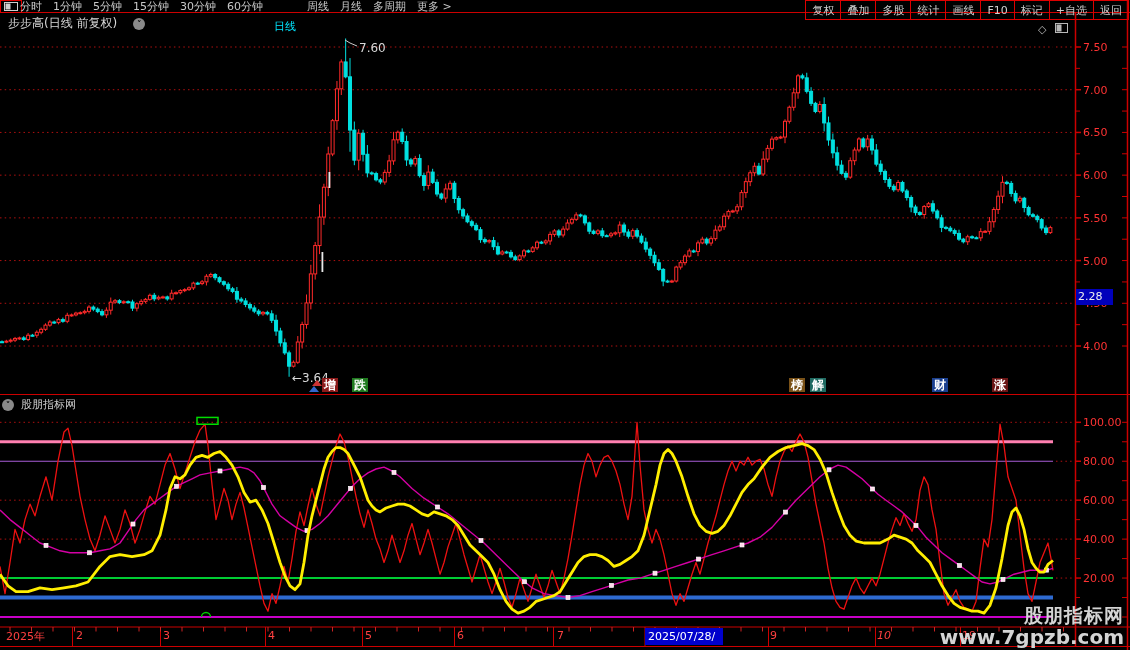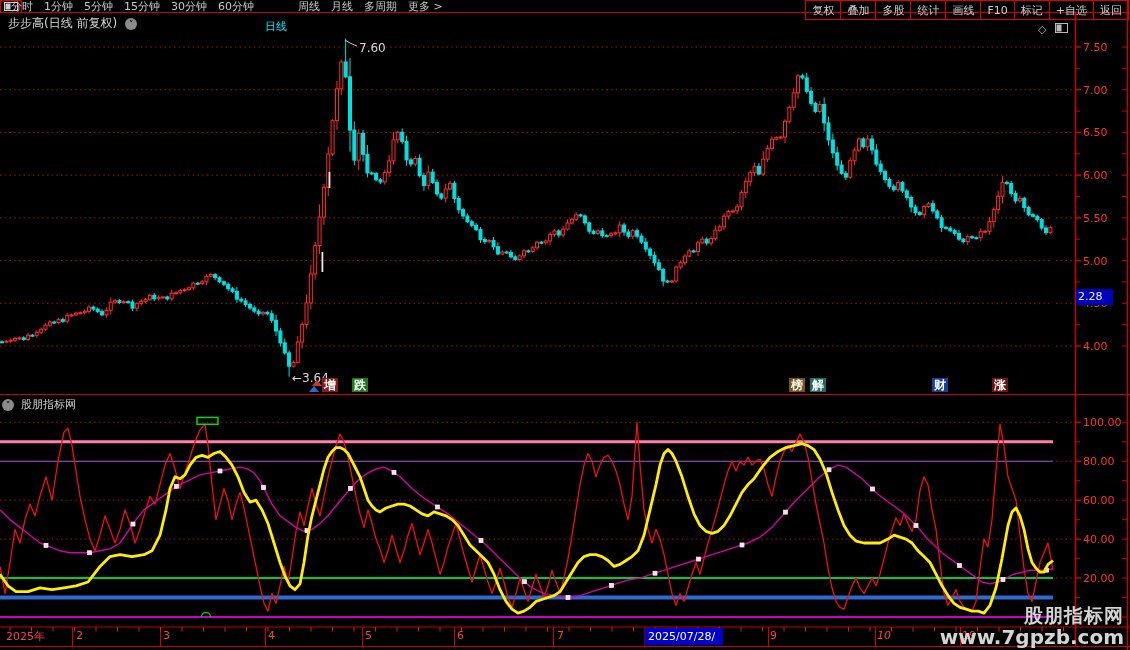--- a/index.html
+++ b/index.html
@@ -4,28 +4,28 @@
 <style>
   * { margin:0; padding:0; box-sizing:border-box; }
   html,body { background:#000; }
   body { font-family:"DejaVu Sans", sans-serif; }
   #screen { position:relative; width:1130px; height:650px; background:#000; overflow:hidden; }
   #cv { position:absolute; left:0; top:0; z-index:1; }
 
   
   .toolbar { position:absolute; left:0; top:0; width:1130px; height:13px; z-index:5; }
   .tb-iconbox { position:absolute; left:0; top:0; width:22px; height:13px; border:1px solid #d00; display:flex; align-items:center; justify-content:center; }
-  .tb-left { position:absolute; left:11px; top:0; height:13px; display:flex; gap:11px; align-items:center; font-size:11px; color:#c8c8c8; white-space:nowrap; }
+  .tb-left { position:absolute; left:20px; top:0; height:13px; display:flex; gap:11px; align-items:center; font-size:11px; color:#c8c8c8; white-space:nowrap; }
   .tb-left span { cursor:default; line-height:13px; }
   .tb-left span.active { color:#00e5ff;margin-top:40px; }
   .tb-right { position:absolute; right:1px; top:0; height:13px; display:flex; font-size:11px; color:#d0d0d0; }
   .tb-right span { border:1px solid #d00; padding:9px 6px; line-height:11px; height:15px; display:flex; align-items:center; margin-left:-1px; white-space:nowrap;text-align:center; }
 
   
-  .titlebar { position:absolute; left:8px; top:15px; z-index:5; display:flex; align-items:center; gap:8px; font-size:12px; color:#d8d8d8; }
+  .titlebar { position:absolute; left:8px; top:15px; z-index:5; display:flex; align-items:center; gap:16px; font-size:12px; color:#d8d8d8; }
   .chev-circle { display:inline-block; width:12px; height:12px; border-radius:50%; background:#8a8a8a; color:#000; font-size:9px; line-height:12px; text-align:center; font-weight:bold; }
   .corner-icons { position:absolute; top:23px; left:1038px; z-index:5; display:flex; gap:9px; color:#b8b8b8; font-size:11px; }
 
   
   .badge { position:absolute; z-index:6; font-size:12px; font-weight:bold; color:#fff; line-height:14px; padding:0 2px; }
   .tri { position:absolute; z-index:6; width:0; height:0; }
 
   
   .ind-header { position:absolute; left:2px; top:397px; z-index:6; display:flex; align-items:center; gap:7px; font-size:11px; white-space:nowrap; }
   .ind-header .site { color:#cfcfcf; }

